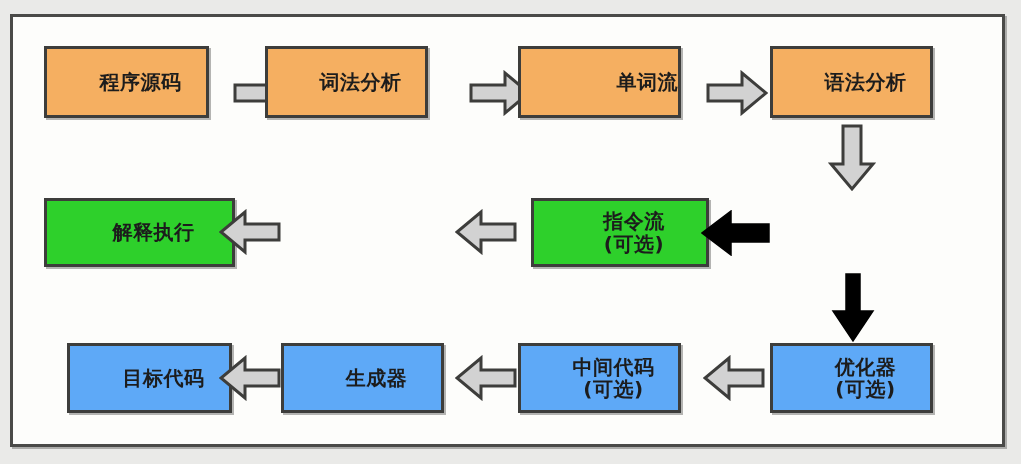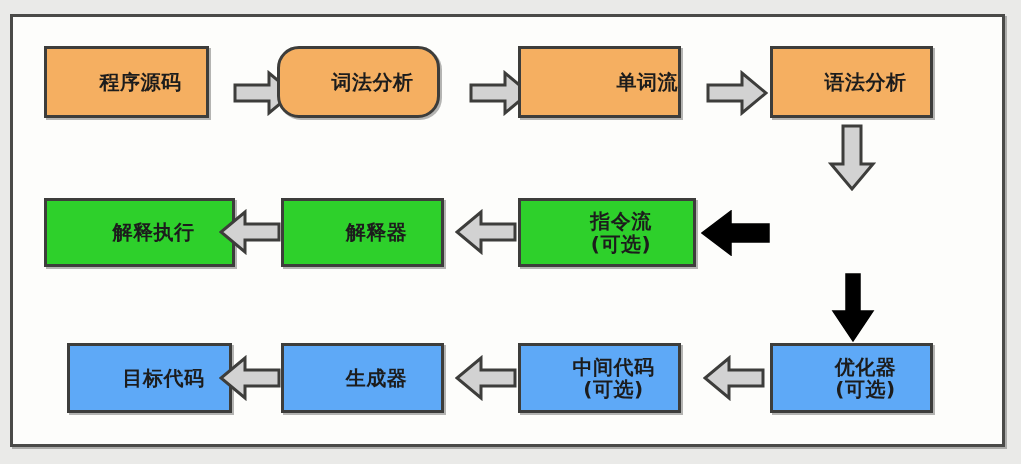--- a/index.html
+++ b/index.html
@@ -77,21 +77,21 @@
     <div class="node orange" style="left:31px; top:29px; width:165px; height:72px;">
       <span class="label">程序源码</span>
     </div>
 
     <div class="arrow" style="left:220px; top:53px;">
       <svg width="62" height="46" viewBox="0 0 62 46">
         <polygon points="2,15 36,15 36,3 60,23 36,43 36,31 2,31" fill="#d2d2d2" stroke="#3d3d3b" stroke-width="3" stroke-linejoin="miter"></polygon>
       </svg>
     </div>
 
-    <div class="node orange" style="left:264px; top:29px; width:163px; height:72px;border-radius:22px;">
+    <div class="node orange" style="left:252px; top:29px; width:163px; height:72px;">
       <span class="label">词法分析</span>
     </div>
 
     <div class="arrow" style="left:456px; top:53px;">
       <svg width="62" height="46" viewBox="0 0 62 46">
         <polygon points="2,15 36,15 36,3 60,23 36,43 36,31 2,31" fill="#d2d2d2" stroke="#3d3d3b" stroke-width="3" stroke-linejoin="miter"></polygon>
       </svg>
     </div>
 
     <div class="node orange" style="left:505px; top:29px; width:163px; height:72px;justify-content:flex-end;">
@@ -117,31 +117,28 @@
     <div class="node green" style="left:31px; top:181px; width:191px; height:69px;">
       <span class="label">解释执行</span>
     </div>
 
     <div class="arrow" style="left:206px; top:192px;">
       <svg width="62" height="46" viewBox="0 0 62 46">
         <polygon points="60,15 26,15 26,3 2,23 26,43 26,31 60,31" fill="#d2d2d2" stroke="#3d3d3b" stroke-width="3" stroke-linejoin="miter"></polygon>
       </svg>
     </div>
 
-    <div class="node green" style="left:268px; top:181px; width:163px; height:69px;">
-      <span class="label">解释器</span>
-    </div>
 
     <div class="arrow" style="left:442px; top:192px;">
       <svg width="62" height="46" viewBox="0 0 62 46">
         <polygon points="60,15 26,15 26,3 2,23 26,43 26,31 60,31" fill="#d2d2d2" stroke="#3d3d3b" stroke-width="3" stroke-linejoin="miter"></polygon>
       </svg>
     </div>
 
-    <div class="node green" style="left:505px; top:181px; width:178px; height:69px;">
+    <div class="node green" style="left:518px; top:181px; width:178px; height:69px;">
       <span class="label">指令流
 (可选)</span>
     </div>
 
     <div class="arrow" style="left:688px; top:193px;">
       <svg width="70" height="46" viewBox="0 0 70 46">
         <polygon points="68,14 30,14 30,1 1,23 30,45 30,32 68,32" fill="#000000" stroke="#000000" stroke-width="1.5" stroke-linejoin="miter"></polygon>
       </svg>
     </div>
 

